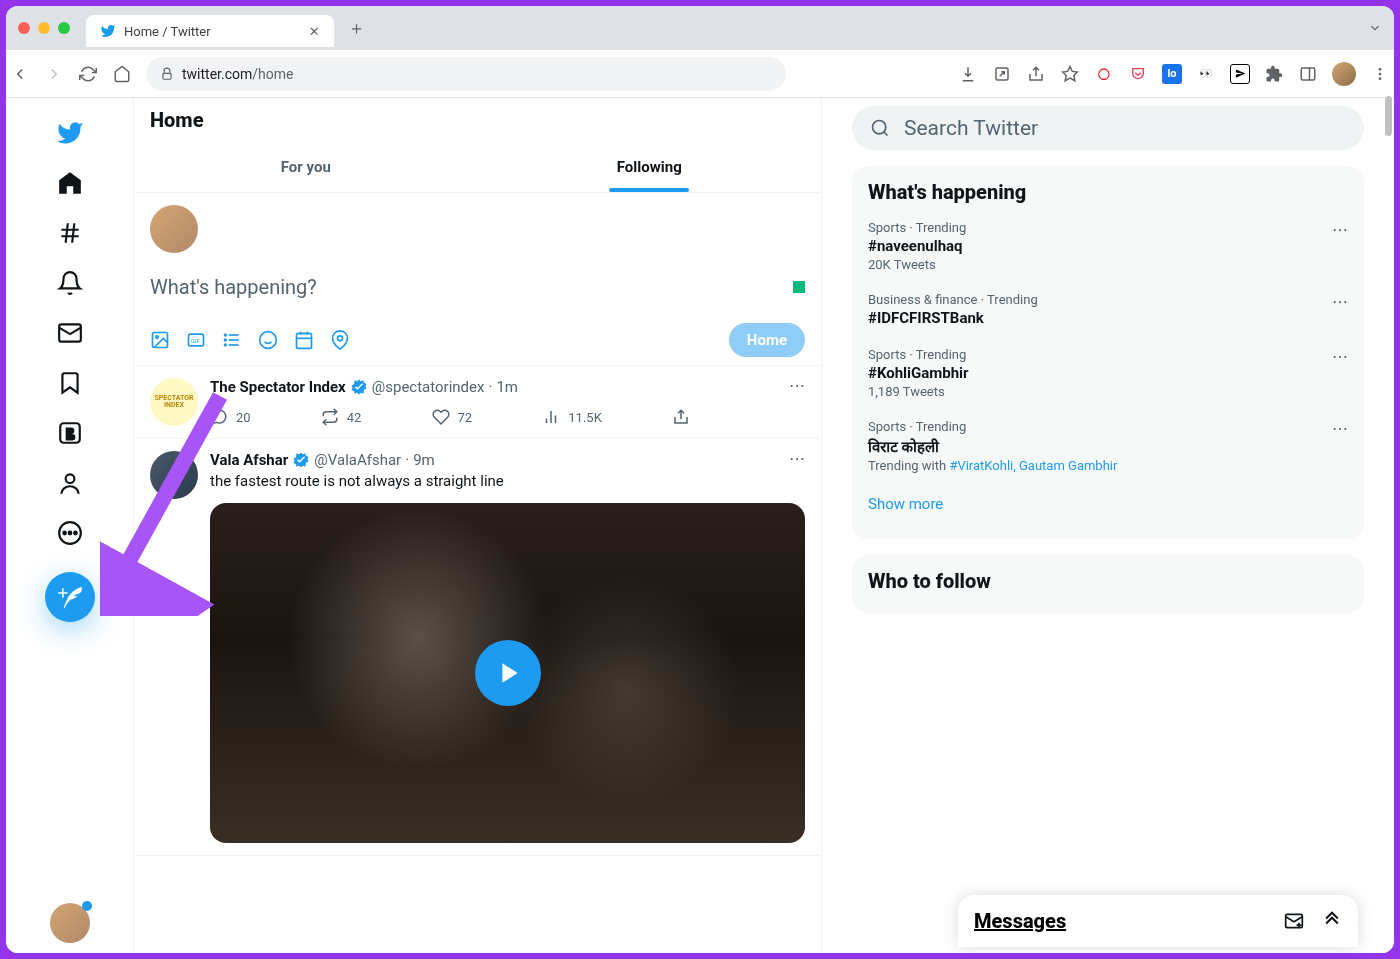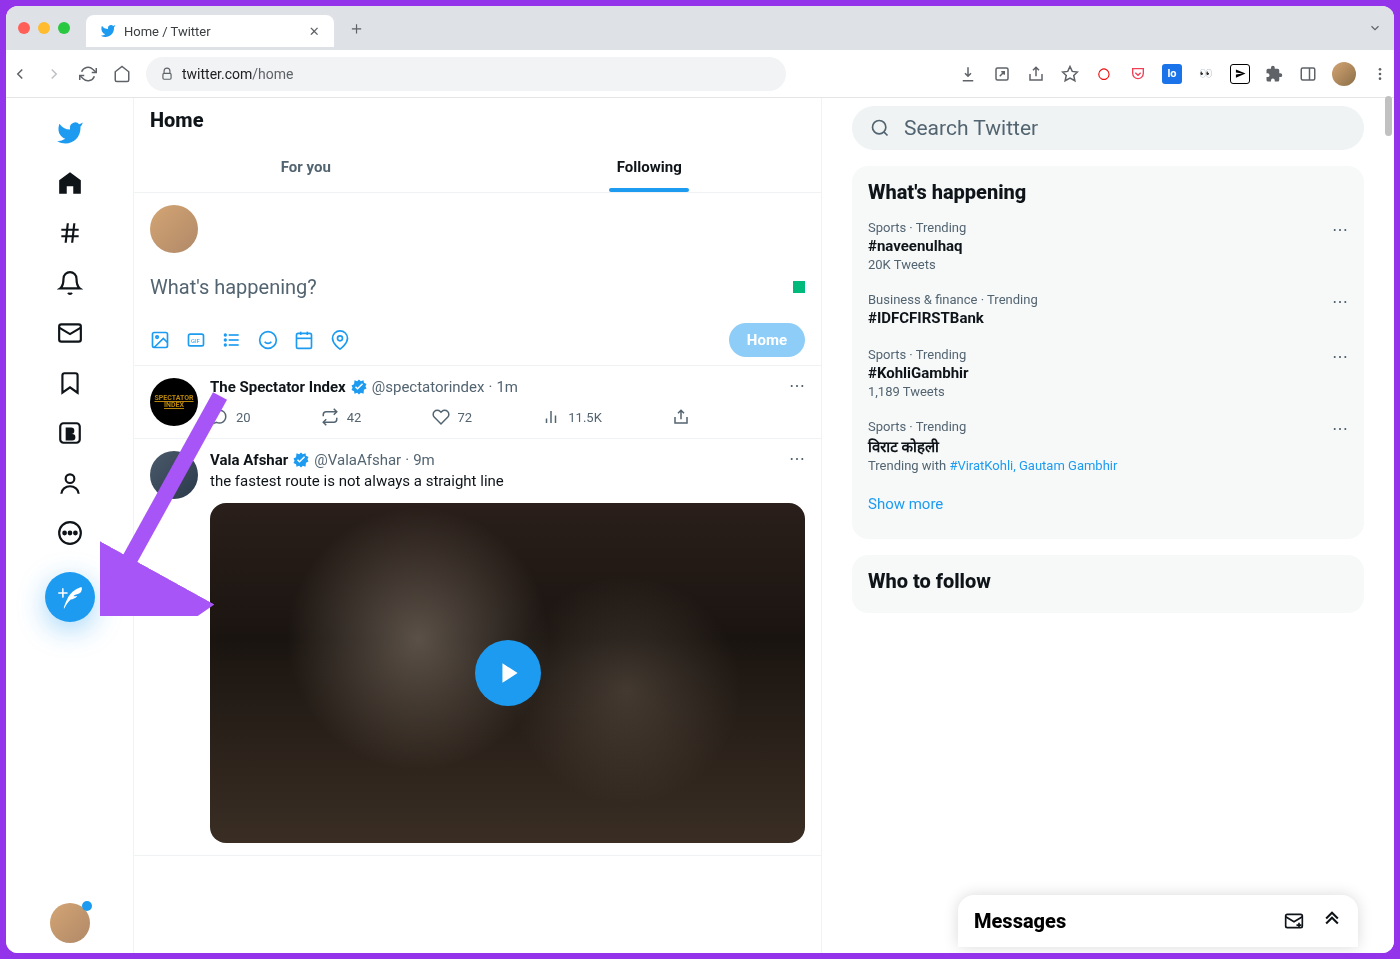--- a/index.html
+++ b/index.html
@@ -47,21 +47,21 @@
 .av48 { width: 48px; height: 48px; border-radius: 50%; background: linear-gradient(135deg,#d4a574,#b08968); flex-shrink: 0; }
 .composer-body { flex: 1; }
 .composer-input { font-size: 20px; color: #536471; padding: 10px 0 24px; display:flex; justify-content:space-between; align-items:center; }
 .green-sq { width:12px; height:12px; background:#00ba7c; }
 .composer-row { display: flex; align-items: center; justify-content: space-between; }
 .composer-icons { display: flex; gap: 16px; color: #1d9bf0; }
 .ci { width: 20px; height: 20px; cursor: pointer; }
 .tweet-btn { background: #8ecdf7; color: #fff; border: none; padding: 8px 18px; border-radius: 20px; font-size: 15px; font-weight: 700; cursor: pointer; }
 
 .tweet { padding: 12px 16px; border-bottom: 1px solid #eff3f4; display: flex; gap: 12px; position: relative; }
-.tweet .av48.spec { background:#000000; display:flex; align-items:center; justify-content:flex-start; font-size:7px; font-weight:bold; color:#b8860b; text-align:center; line-height:1;text-decoration:underline; }
+.tweet .av48.spec { background:#fef9c3; display:flex; align-items:center; justify-content:flex-start; font-size:7px; font-weight:bold; color:#b8860b; text-align:center; line-height:1; }
 .tweet-body { flex: 1; }
 .tweet-head { display: flex; align-items: center; gap: 4px; font-size: 15px; }
 .tweet-head .name { font-weight: 700; color: #0f1419; }
 .tweet-head .verified { color: #1d9bf0; }
 .tweet-head .handle { color: #536471; }
 .tweet-text { font-size: 15px; color: #0f1419; margin-top: 2px; line-height: 1.35; }
 .tweet-actions { display: flex; justify-content: space-between; max-width: 480px; margin-top: 12px; color: #536471; font-size: 13px; }
 .ta { display: flex; align-items: center; gap: 8px; cursor: pointer; }
 .tweet-more { position:absolute; top:10px; right:16px; color:#536471; cursor:pointer; }
 
@@ -77,21 +77,21 @@
 .trend { padding: 10px 16px; display: flex; justify-content: space-between; align-items: flex-start; cursor: pointer; }
 .trend-meta { font-size: 13px; color: #536471; }
 .trend-title { font-size: 15px; font-weight: 700; color: #0f1419; margin-top: 2px; }
 .trend-sub { font-size: 13px; color: #536471; margin-top: 2px; }
 .trend-sub a { color: #1d9bf0; text-decoration: none; }
 .thumb { width: 76px; height: 76px; border-radius: 14px; background: linear-gradient(135deg,#0a7a3f 0%,#0d8f4a 50%,#e8e0d0 100%); }
 .trend-more { color: #536471; }
 .show-more { color: #1d9bf0; padding: 12px 16px; font-size: 15px; cursor: pointer; }
 
 .messages { position: absolute; bottom: 6px; right: 36px; width: 400px; background: #fff; border-radius: 16px 16px 0 0; box-shadow: 0 0 15px rgba(0,0,0,.15); padding: 14px 16px; display: flex; align-items: center; justify-content: space-between; }
-.messages h3 { font-size: 20px; font-weight: 800; }
+.messages h3 { font-size: 20px; font-weight: 800; text-decoration: underline; }
 .msg-icons { display: flex; gap: 18px; color: #0f1419; }
 
 
 .arrow { position: absolute; left: 94px; top: 380px; pointer-events:none; }
 
 .scrollind { position:absolute; right:2px; top:90px; width:7px; height:40px; background:#c1c1c1; border-radius:4px; }
 </style>
 </head>
 <body>
 

